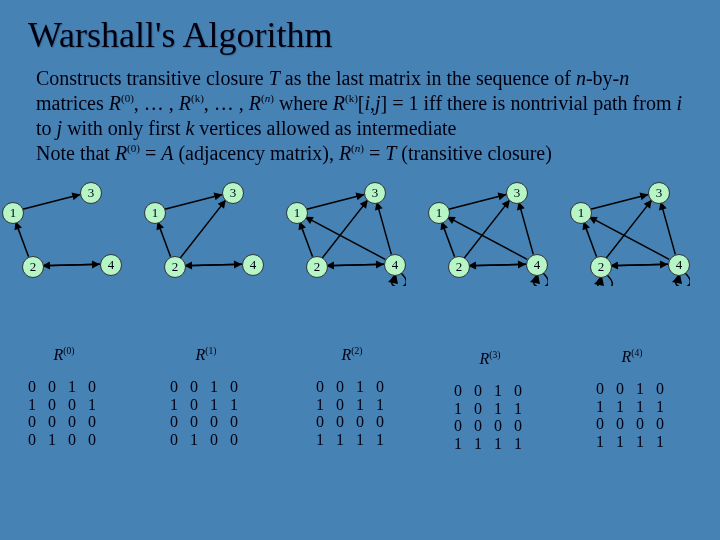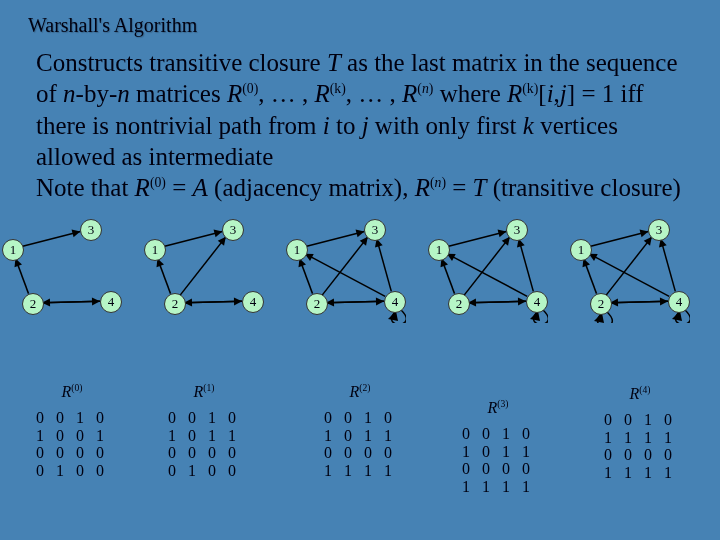--- a/index.html
+++ b/index.html
@@ -5,26 +5,26 @@
 body {
   margin: 0;
   width: 720px;
   height: 540px;
   background: #4682b4;
   font-family: "Times New Roman", serif;
   color: #000010;
   overflow: hidden;
 }
 .title {
-  font-size: 20px;
+  font-size: 36px;
   padding: 14px 12px 0 28px;
   text-shadow: 1px 1px 1px rgba(0,0,0,.2);
 }
 .intro {
-  font-size: 25px;
+  font-size: 20px;
   line-height: 1.25;
   padding: 10px 22px 0 36px;
 }
 .intro i { font-style: italic; }
 .intro sup { font-size: .55em; vertical-align: super; }
 
 .board {
   position: relative;
   height: 180px;
 }
@@ -56,23 +56,23 @@
 .matrow {
   position: relative;
 }
 .mat {
   position: absolute;
   text-align: center;
   font-size: 16px;
   line-height: 1.1;
   white-space: pre;
 }
-.mat .lbl { font-style: italic; margin-bottom: 8px; }
+.mat .lbl { font-style: italic; margin-bottom: 14px; }
 .mat .lbl sup { font-size: .6em; vertical-align: super; font-style: normal;}
-.mat pre { margin: 8px; font-family: "Times New Roman", serif; letter-spacing: 4px;}
+.mat pre { margin: 0; font-family: "Times New Roman", serif; letter-spacing: 4px;}
 </style>
 </head>
 <body>
 
 <div class="title">Warshall's Algorithm</div>
 <div class="intro" id="intro">Constructs transitive closure <i>T</i> as the last matrix in the sequence of <i>n</i>-by-<i>n</i> matrices  <i>R</i><sup>(0)</sup>, … , <i>R</i><sup>(k)</sup>, … , <i>R</i><sup>(<i>n</i>)</sup>  where <i>R</i><sup>(k)</sup>[<i>i</i>,<i>j</i>] = 1 iff there is nontrivial path from <i>i</i> to <i>j</i>  with only first <i>k</i> vertices allowed as intermediate<br>Note that <i>R</i><sup>(0)</sup> = <i>A</i> (adjacency matrix), <i>R</i><sup>(<i>n</i>)</sup> = <i>T</i>  (transitive closure)</div>
 
 <div class="board" id="board">
     <div class="graph" style="left: -8px; top: 10px;">
       <svg class="edges">
@@ -181,29 +181,29 @@
       <div class="node" style="left: 30px; top: 80px;">2</div>
       <div class="node" style="left: 88px; top: 6px;">3</div>
       <div class="node" style="left: 108px; top: 78px;">4</div>
     </div>
   </div>
 <div class="matrow" id="matrow">
     <div class="mat" style="left: 28px; top: 0px;"><div class="lbl">R<sup>(0)</sup></div><pre>0 0 1 0
 1 0 0 1
 0 0 0 0
 0 1 0 0</pre></div>
-    <div class="mat" style="left: 160px; top: 0px;"><div class="lbl">R<sup>(1)</sup></div><pre>0 0 1 0
+    <div class="mat" style="left: 170px; top: 0px;"><div class="lbl">R<sup>(1)</sup></div><pre>0 0 1 0
 1 0 1 1
 0 0 0 0
 0 1 0 0</pre></div>
     <div class="mat" style="left: 316px; top: 0px;"><div class="lbl">R<sup>(2)</sup></div><pre>0 0 1 0
 1 0 1 1
 0 0 0 0
 1 1 1 1</pre></div>
-    <div class="mat" style="left: 454px; top: 16px;"><div class="lbl">R<sup>(3)</sup></div><pre>0 0 1 0
+    <div class="mat" style="left: 454px; top: 4px;"><div class="lbl">R<sup>(3)</sup></div><pre>0 0 1 0
 1 0 1 1
 0 0 0 0
 1 1 1 1</pre></div>
     <div class="mat" style="left: 596px; top: 2px;"><div class="lbl">R<sup>(4)</sup></div><pre>0 0 1 0
 1 1 1 1
 0 0 0 0
 1 1 1 1</pre></div>
   </div>
 
 </body></html>

